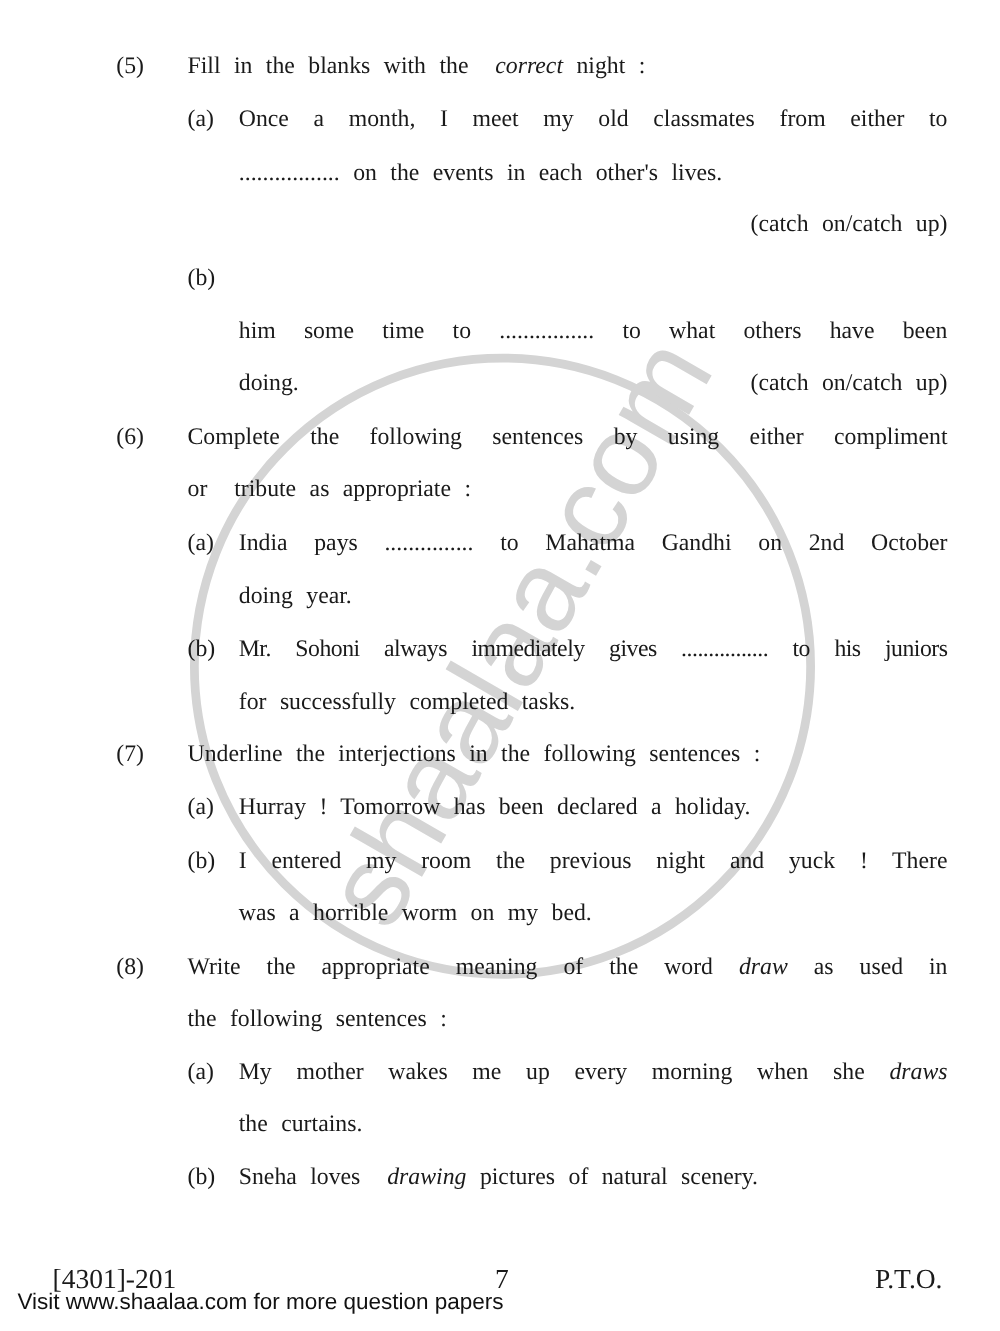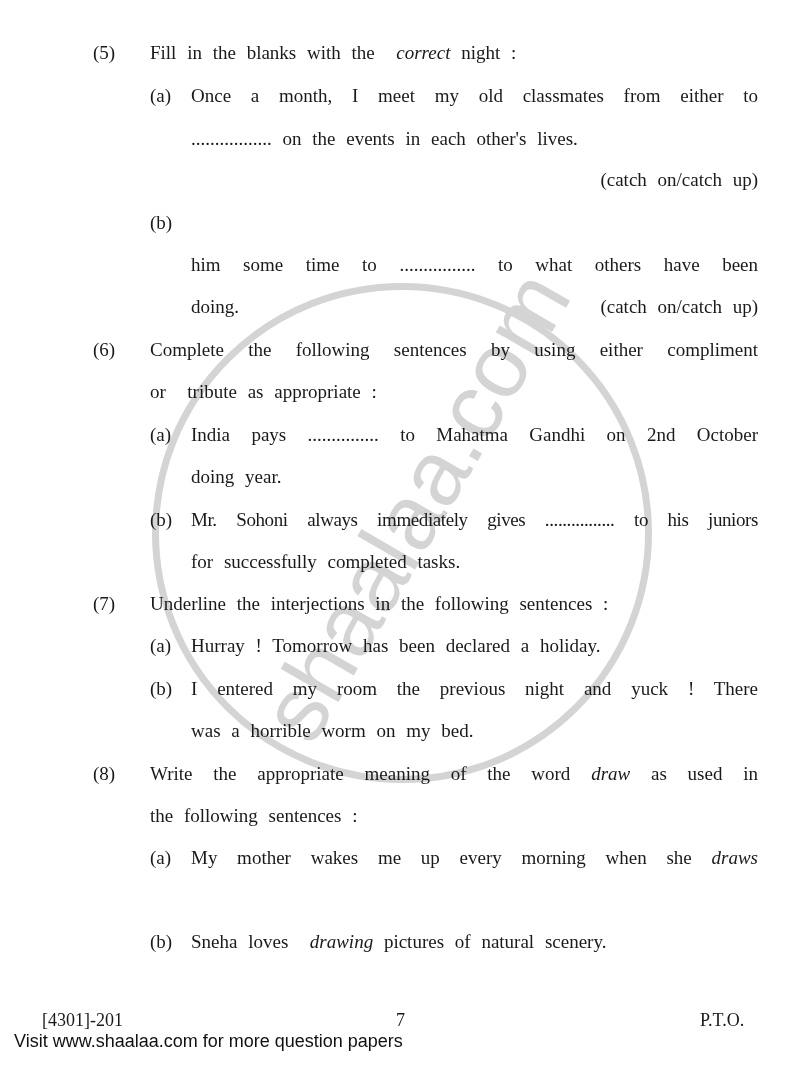--- a/index.html
+++ b/index.html
@@ -14,21 +14,21 @@
   .line { position:absolute; font-family:"Liberation Serif", serif; font-size:19px;
           line-height:22px; white-space:nowrap; }
   .qnum { position:absolute; left:93px; }
   .qtext { left:150px; width:608px; }
   .stext { left:191px; width:567px; }
   .just { text-align:justify; text-align-last:justify; }
   .right { text-align:right; }
   .w { word-spacing:6px; }
   i { font-style:italic; }
   b { font-weight:normal; }
-  .footer { position:absolute; font-family:"Liberation Serif", serif; font-size:18px; }
+  .footer { position:absolute; font-family:"Liberation Serif", serif; font-size:22px; }
   .visit { position:absolute; left:14px; top:1031px; font-family:"Liberation Sans", sans-serif; font-size:18px; color:#111; }
 </style>
 </head>
 <body>
 
 <div class="page">
 
   <div class="watermark-circle"></div>
   <div class="watermark-text">shaalaa.com</div>
 
@@ -84,20 +84,21 @@
     <i>draw</i>
     <span>as used in</span>
   </div>
   <div class="line qtext w" style="top:805px;">the following sentences :</div>
 
   <div class="line" style="top:847px; left:150px;">(a)</div>
   <div class="line stext just" style="top:847px;">
     <span>My mother wakes me up every morning when she</span>
     <i>draws</i>
   </div>
+  <div class="line stext w" style="top:889px;">the curtains.</div>
 
   <div class="line" style="top:931px; left:150px;">(b)</div>
   <div class="line stext w" style="top:931px;">
     <span>Sneha loves</span>&nbsp;
     <i>drawing</i>
     <span>pictures of natural scenery.</span>
   </div>
 
   <div class="footer" style="left:42px; top:1010px;">[4301]-201</div>
   <div class="footer" style="left:396px; top:1010px;">7</div>

